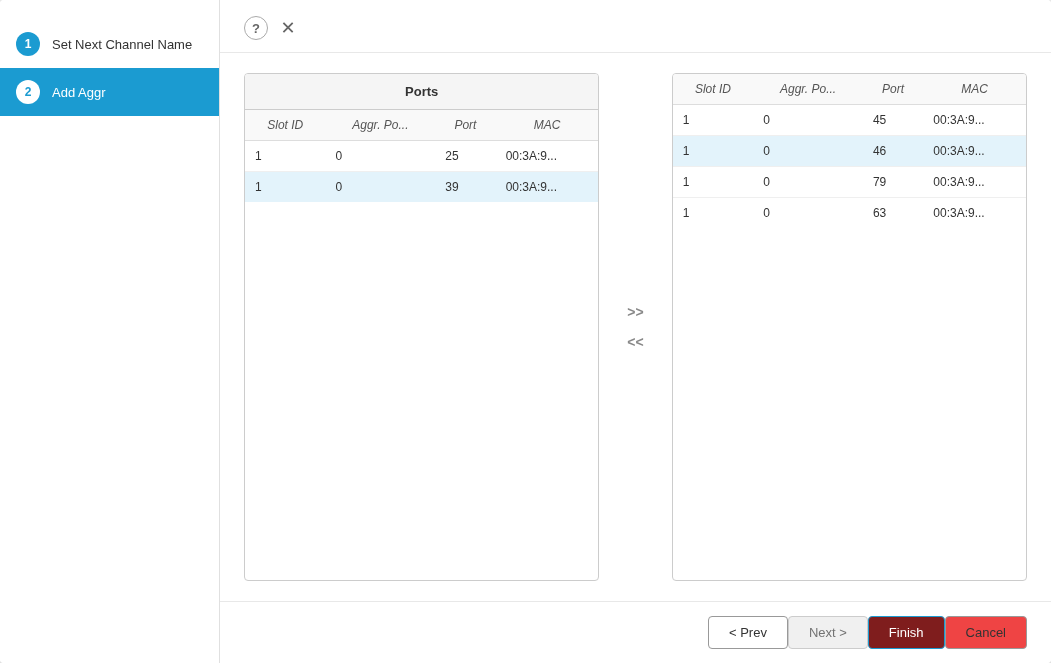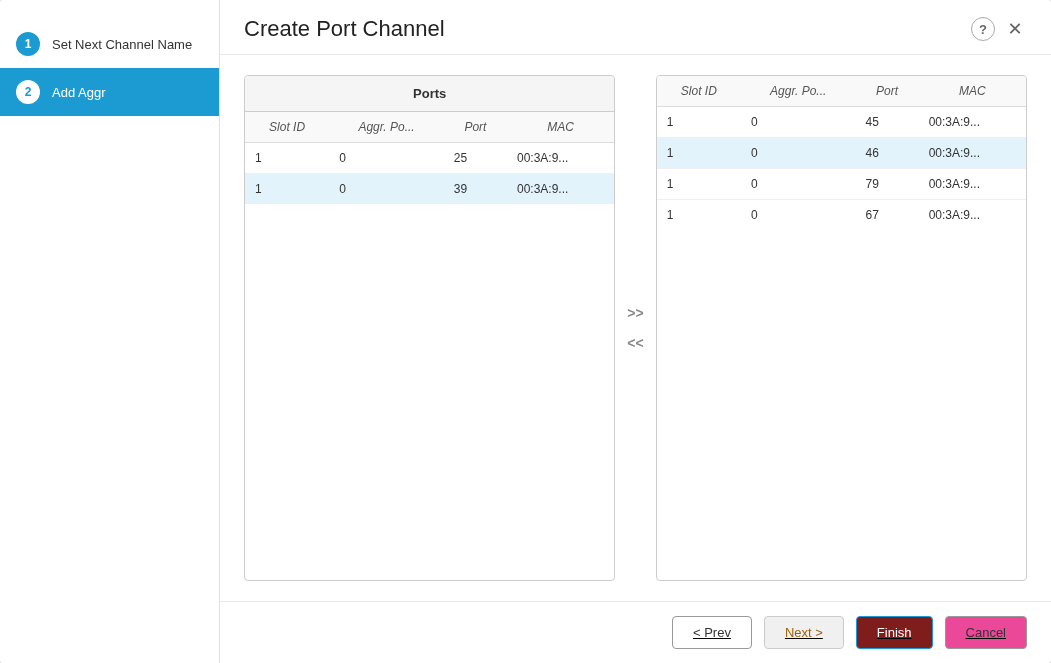--- a/index.html
+++ b/index.html
@@ -131,20 +131,21 @@
       justify-content: center;
       color: #666;
       font-size: 18px;
     }
 
     
     .modal-body {
       flex: 1;
       padding: 20px 24px;
       display: flex;
+      gap: 16px;
       overflow: hidden;
     }
 
     
     .table-panel {
       flex: 1;
       border: 1px solid #ccc;
       border-radius: 4px;
       overflow: hidden;
       display: flex;
@@ -220,54 +221,53 @@
       line-height: 1;
       padding: 4px;
     }
 
     
     .modal-footer {
       display: flex;
       align-items: center;
       justify-content: flex-end;
       padding: 14px 24px;
-      gap: 12px;
+      gap: 0;
       border-top: 1px solid #e8e8e8;
-      text-decoration: underline;
     }
 
     .btn {
       padding: 8px 20px;
       border-radius: 4px;
       font-size: 13px;
       cursor: pointer;
       border: 1px solid transparent;
     }
 
     .btn-prev {
       background: #fff;
       border-color: #999;
       color: #333;
     }
 
     .btn-next {
       background: #f0f0f0;
       border-color: #ccc;
-      color: #a16207;
+      color: #737373;
       cursor: default;
     }
 
     .btn-finish {
       background: #7f1d1d;
       color: #fff;
       border-color: #1b9bd1;
     }
 
     .btn-cancel {
-      background: #ec4899;
+      background: #ef4444;
       border-color: #999;
       color: #333;
     }
   </style>
 </head>
 <body>
 
 <div class="modal-wrapper">
 
   <div class="sidebar">
@@ -277,21 +277,20 @@
     </div>
     <div class="sidebar-item active">
       <div class="step-badge">2</div>
       <span class="sidebar-item-label">Add Aggr</span>
     </div>
   </div>
 
   <div class="main-content">
 
     <div class="modal-header">
-      <h1 class="modal-title">Create Port Channel</h1>
       <div class="header-actions">
         <div class="icon-btn">?</div>
         <button class="close-btn">✕</button>
       </div>
     </div>
 
     <div class="modal-body">
 
       <div class="table-panel">
         <div class="table-panel-header">Ports</div>
@@ -354,21 +353,21 @@
     </tr>
                 <tr>
       <td>1</td>
       <td>0</td>
       <td>79</td>
       <td>00:3A:9...</td>
     </tr>
                 <tr>
       <td>1</td>
       <td>0</td>
-      <td>67</td>
+      <td>63</td>
       <td>00:3A:9...</td>
     </tr>
               </tbody>
           </table>
         </div>
       </div>
 
     </div>
 
     <div class="modal-footer">

